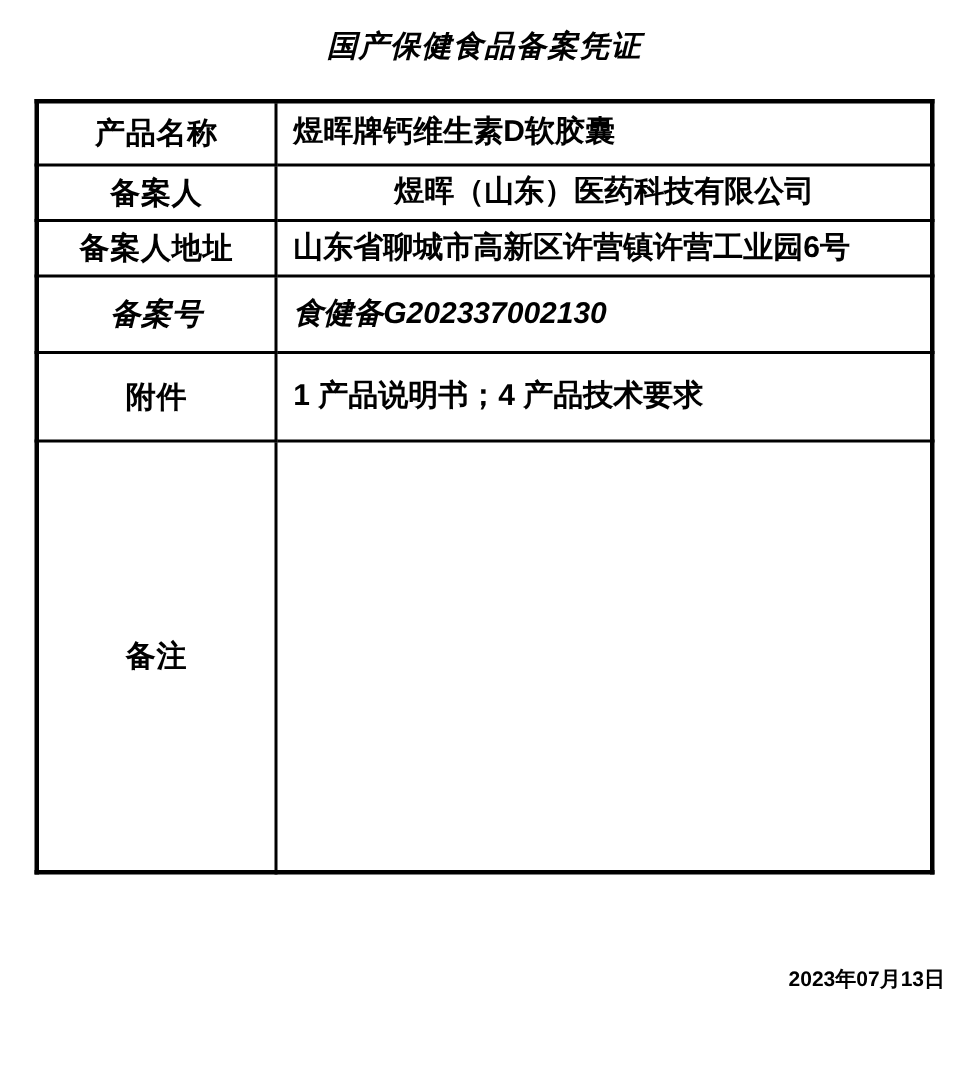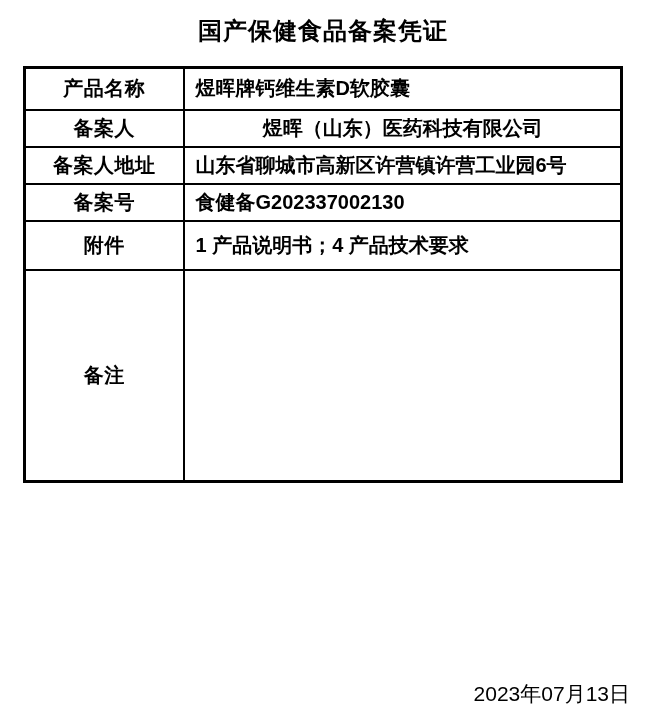--- a/index.html
+++ b/index.html
@@ -6,25 +6,26 @@
   html, body {
     width: 646px; height: 719px;
     background: #ffffff; color: #000000;
     font-family: "Liberation Sans", sans-serif;
   }
   body { position: relative; overflow: hidden; }
 
   .title {
     font-family: "Liberation Serif", "DejaVu Serif", serif;
     font-weight: bold;
-    font-size: 24px;
+    font-size: 20px;
     line-height: 32px;
     text-align: center;
     padding-top: 15px;
     letter-spacing: 1px;
+    font-style: italic;
   }
 
   table.cert {
     border-collapse: collapse;
     table-layout: fixed;
     width: 600px;
     margin: 19px 0 0 23px;
     border: 3px solid #000;
   }
   table.cert td {
@@ -41,30 +42,30 @@
   td.value-cell {
     padding: 4px 10px 4px 11px;
     line-height: 27px;
     white-space: pre-line;
     margin-left: 32px;
   }
   tr.r1 td { height: 42px; }
   tr.r2 td { height: 32px; text-align: center; }
   tr.r3 td { height: 28px; }
   tr.r4 td { height: 78px; }
-  tr.r5 td { height: 37px; }
-  tr.r6 td { height: 49px; }
-  tr.r7 td { height: 212px; }
+  tr.r5 td { height: 51px; font-style: italic; }
+  tr.r6 td { height: 59px; }
+  tr.r7 td { height: 288px; }
 
   .issue-date {
     position: absolute;
-    top: 680px;
+    top: 644px;
     right: 16px;
-    font-size: 21px;
-    font-weight: 400;
+    font-size: 14px;
+    font-weight: 700;
   }
 </style>
 </head>
 <body>
 
 <h1 class="title">国产保健食品备案凭证</h1>
 
 <table class="cert">
   <tbody>
     <tr class="r1">

